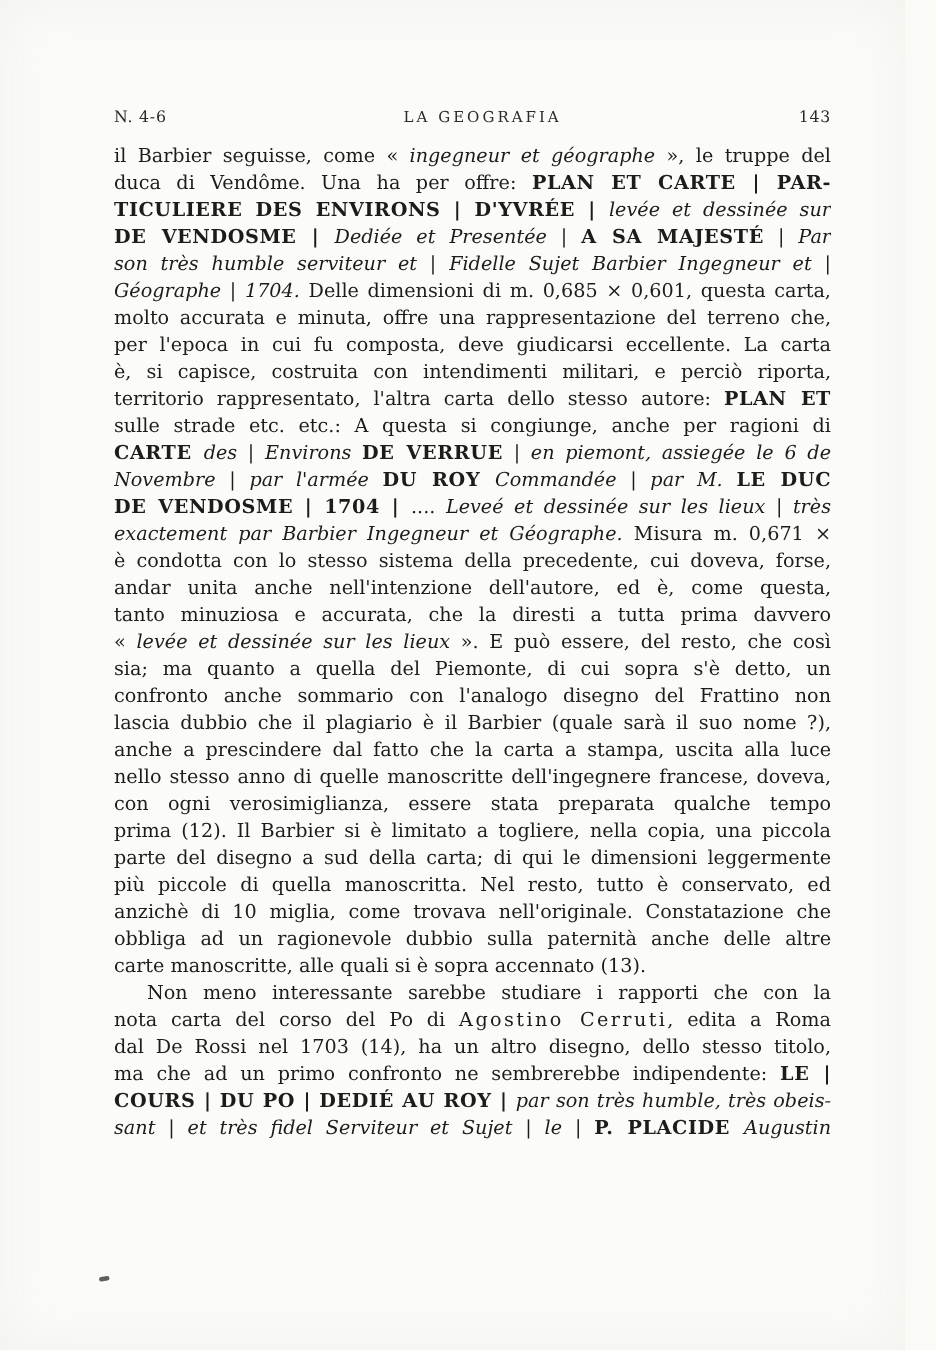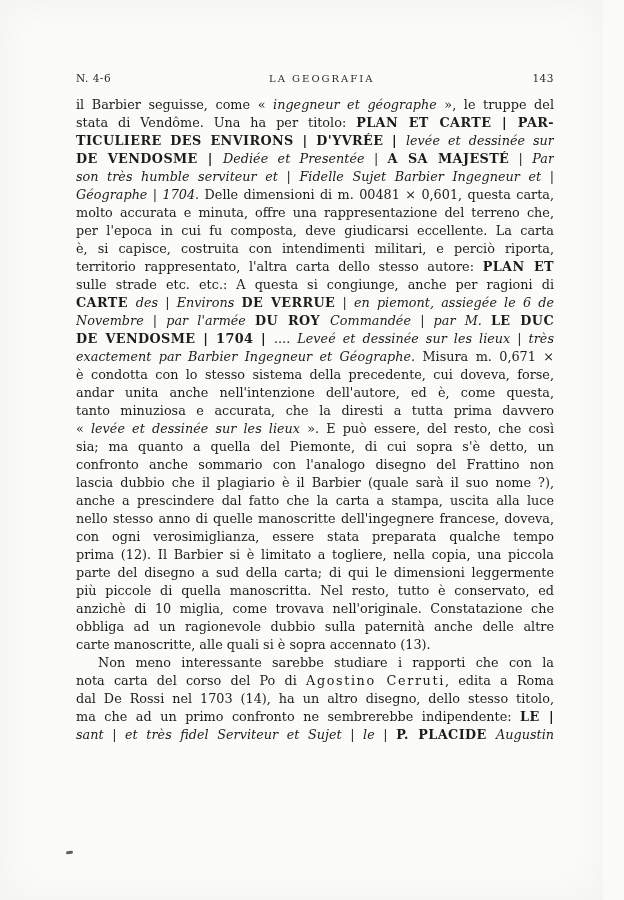--- a/index.html
+++ b/index.html
@@ -77,25 +77,25 @@
 
   <div class="running-head">
     <span class="issue">N. 4-6</span>
     <span class="journal">LA GEOGRAFIA</span>
     <span class="folio">143</span>
   </div>
 
   <div class="body-text">
       <div class="para">
         <div class="line"><span class="s-r">il Barbier seguisse, come « </span><span class="s-i">ingegneur et géographe</span><span class="s-r"> », le truppe del</span></div>
-        <div class="line"><span class="s-r">stata di Vendôme. Una ha per titolo: </span><span class="s-b">PLAN ET CARTE | PAR-</span></div>
+        <div class="line"><span class="s-r">duca di Vendôme. Una ha per offre: </span><span class="s-b">PLAN ET CARTE | PAR-</span></div>
         <div class="line"><span class="s-b">TICULIERE DES ENVIRONS | D'YVRÉE | </span><span class="s-i">levée et dessinée sur</span></div>
         <div class="line"><span class="s-b">DE VENDOSME | </span><span class="s-i">Dediée et Presentée</span><span class="s-r"> | </span><span class="s-b">A SA MAJESTÉ</span><span class="s-r"> | </span><span class="s-i">Par</span></div>
         <div class="line"><span class="s-i">son très humble serviteur et | Fidelle Sujet Barbier Ingegneur et |</span></div>
-        <div class="line"><span class="s-i">Géographe | 1704. </span><span class="s-r">Delle dimensioni di m. 00481 × 0,601, questa carta,</span></div>
+        <div class="line"><span class="s-i">Géographe | 1704. </span><span class="s-r">Delle dimensioni di m. 0,685 × 0,601, questa carta,</span></div>
         <div class="line"><span class="s-r">molto accurata e minuta, offre una rappresentazione del terreno che,</span></div>
         <div class="line"><span class="s-r">per l'epoca in cui fu composta, deve giudicarsi eccellente. La carta</span></div>
         <div class="line"><span class="s-r">è, si capisce, costruita con intendimenti militari, e perciò riporta,</span></div>
         <div class="line"><span class="s-r">territorio rappresentato, l'altra carta dello stesso autore: </span><span class="s-b">PLAN ET</span></div>
         <div class="line"><span class="s-r">sulle strade etc. etc.: A questa si congiunge, anche per ragioni di</span></div>
         <div class="line"><span class="s-b">CARTE </span><span class="s-i">des | Environs </span><span class="s-b">DE VERRUE</span><span class="s-i"> | en piemont, assiegée le 6 de</span></div>
         <div class="line"><span class="s-i">Novembre | par l'armée </span><span class="s-b">DU ROY </span><span class="s-i">Commandée</span><span class="s-r"> | </span><span class="s-i">par M. </span><span class="s-b">LE DUC</span></div>
         <div class="line"><span class="s-b">DE VENDOSME | 1704 | </span><span class="s-r">.... </span><span class="s-i">Leveé et dessinée sur les lieux | très</span></div>
         <div class="line"><span class="s-i">exactement par Barbier Ingegneur et Géographe. </span><span class="s-r">Misura m. 0,671 × 1,015;</span></div>
         <div class="line"><span class="s-r">è condotta con lo stesso sistema della precedente, cui doveva, forse,</span></div>
@@ -113,19 +113,20 @@
         <div class="line"><span class="s-r">più piccole di quella manoscritta. Nel resto, tutto è conservato, ed</span></div>
         <div class="line"><span class="s-r">anzichè di 10 miglia, come trovava nell'originale. Constatazione che</span></div>
         <div class="line"><span class="s-r">obbliga ad un ragionevole dubbio sulla paternità anche delle altre</span></div>
         <div class="line no-just"><span class="s-r">carte manoscritte, alle quali si è sopra accennato (13).</span></div>
       </div>
       <div class="para indent">
         <div class="line"><span class="s-r">Non meno interessante sarebbe studiare i rapporti che con la</span></div>
         <div class="line"><span class="s-r">nota carta del corso del Po di </span><span class="s-sp">Agostino Cerruti</span><span class="s-r">, edita a Roma</span></div>
         <div class="line"><span class="s-r">dal De Rossi nel 1703 (14), ha un altro disegno, dello stesso titolo,</span></div>
         <div class="line"><span class="s-r">ma che ad un primo confronto ne sembrerebbe indipendente: </span><span class="s-b">LE |</span></div>
+        <div class="line"><span class="s-b">COURS | DU PO | DEDIÉ AU ROY | </span><span class="s-i">par son très humble, très obeis-</span></div>
         <div class="line"><span class="s-i">sant | et très fidel Serviteur et Sujet | le | </span><span class="s-b">P. PLACIDE </span><span class="s-i">Augustin</span></div>
       </div>
     </div>
 
   <div class="ink-speck"></div>
 
 </div>
 
 </body></html>

